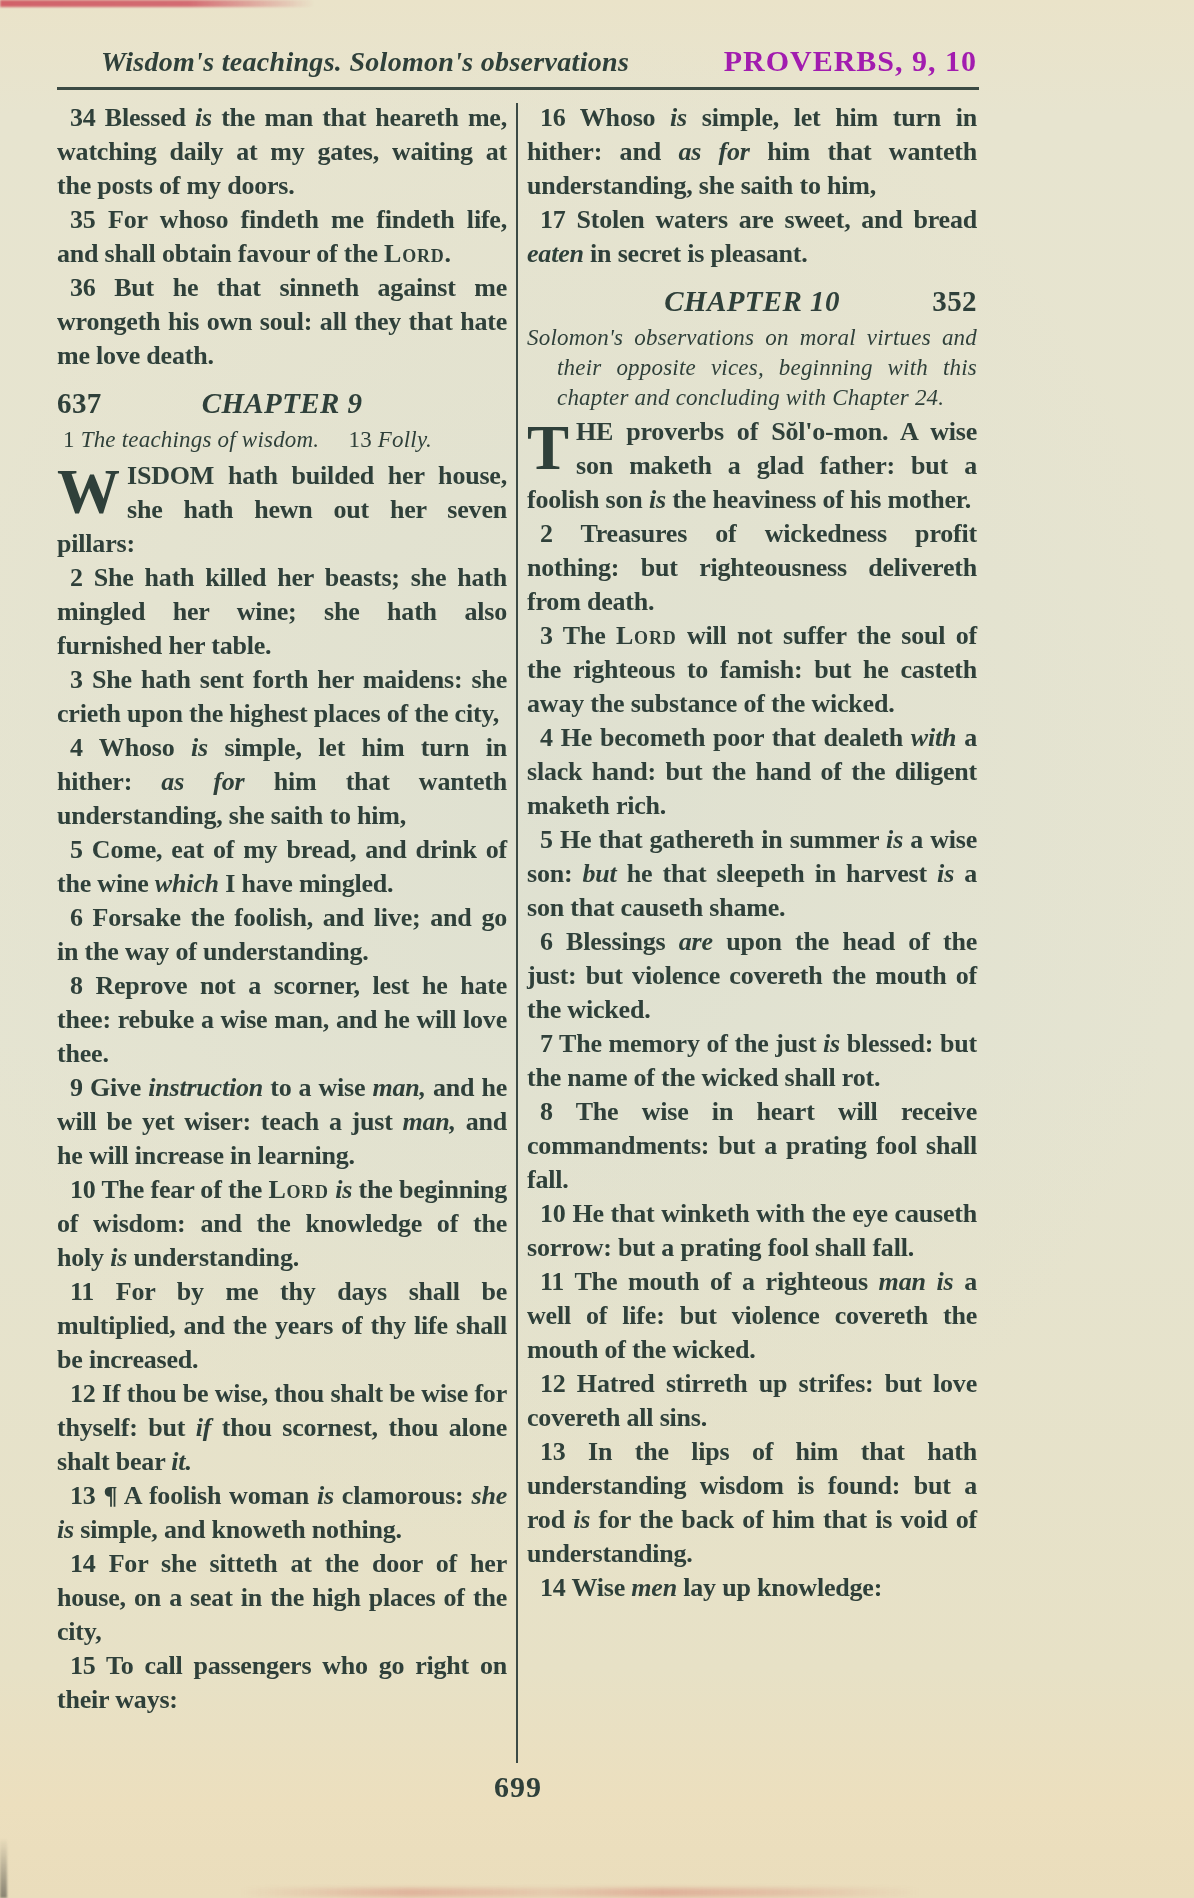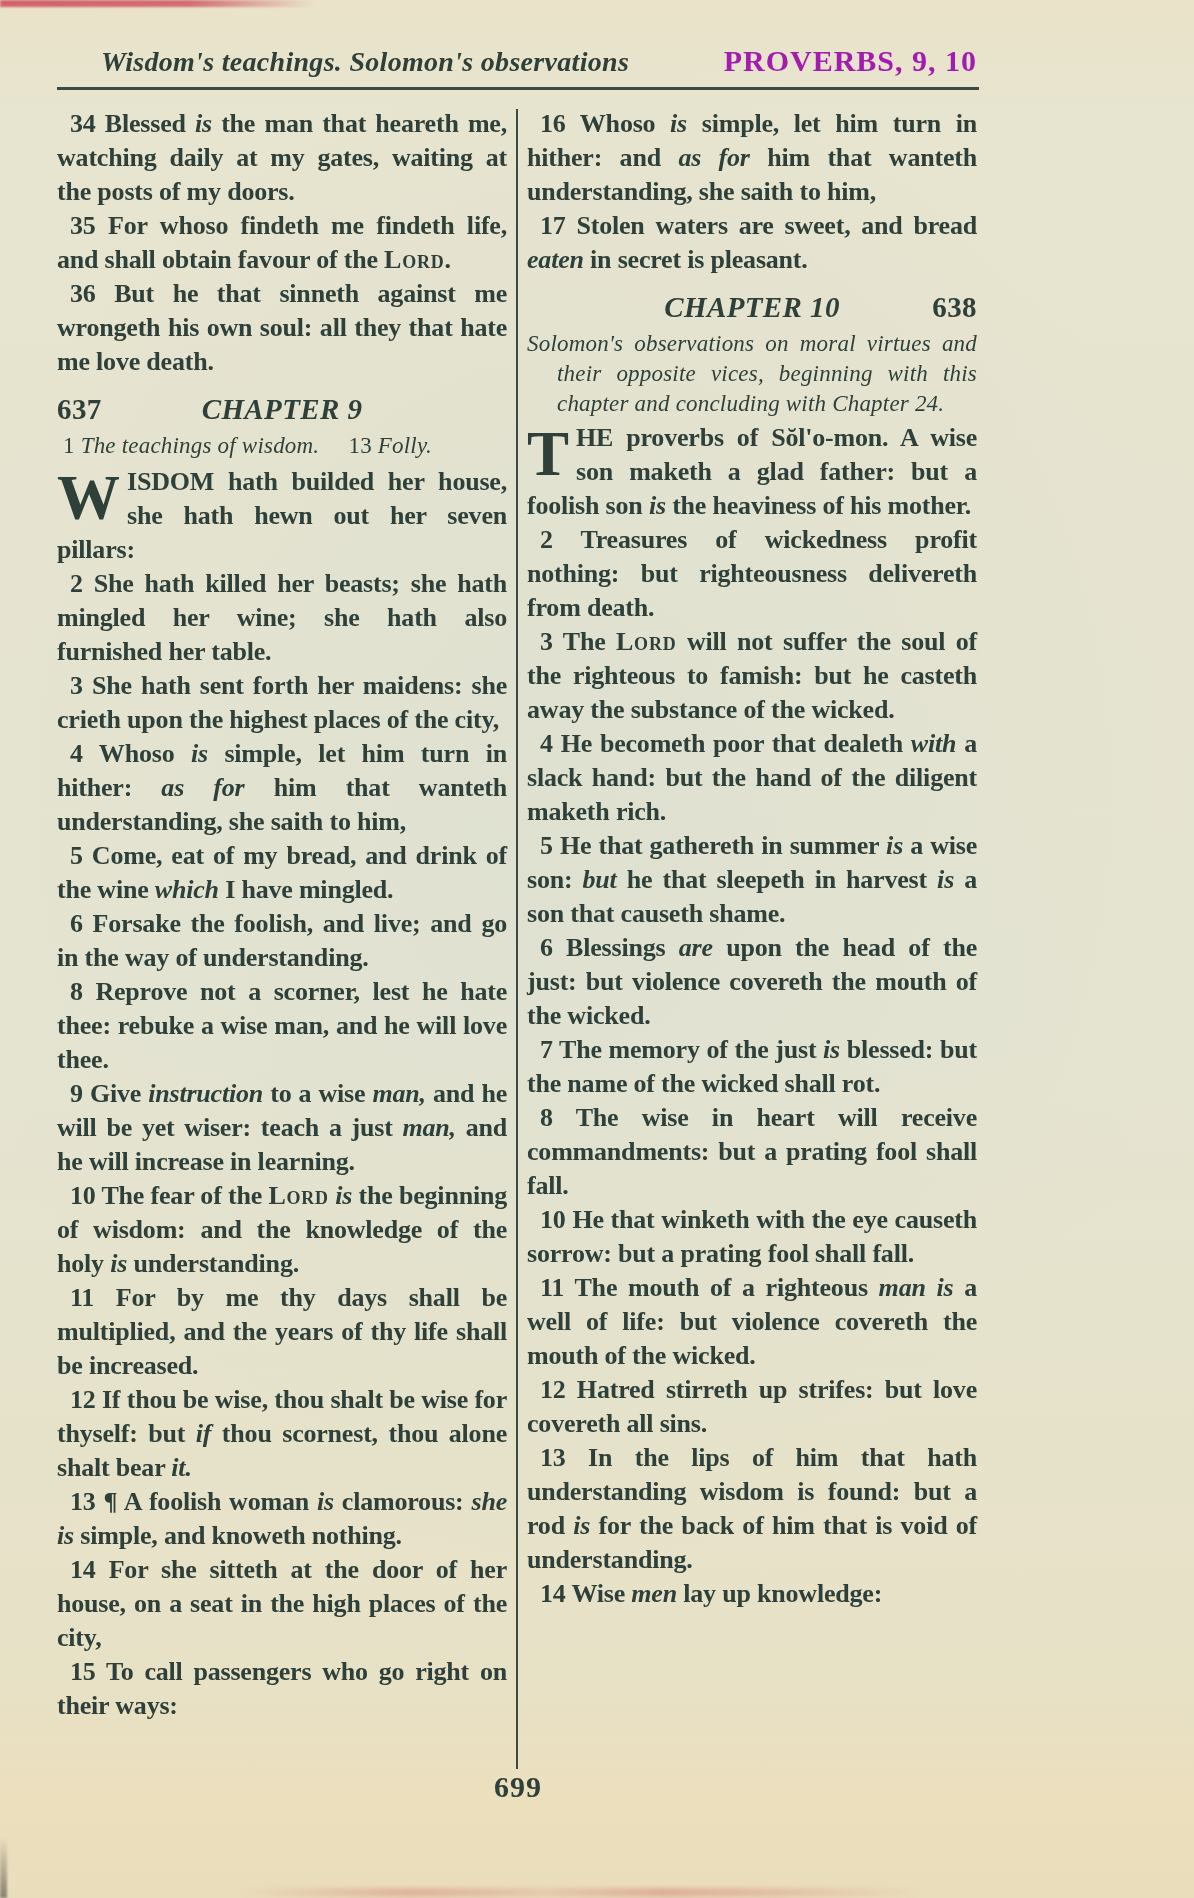--- a/index.html
+++ b/index.html
@@ -24,21 +24,21 @@
   .scan-edge-left{
     position:absolute;left:0;bottom:0;width:7px;height:60px;
     background:linear-gradient(180deg,rgba(40,42,40,0),rgba(40,42,40,.5));
     filter:blur(1px);
   }
   .content{position:absolute;left:57px;top:44px;width:922px;}
   .running-head{display:flex;justify-content:space-between;align-items:flex-end;padding:0 2px;margin-left:42px;}
   .rh-left{font-style:italic;font-size:28px;font-weight:600;letter-spacing:.3px;}
   .rh-right{font-weight:bold;font-size:30px;letter-spacing:1px;color:#a21caf;}
   .head-rule{border:none;border-top:3px solid #3b4a44;margin:9px 0 0 0;}
-  .text-block{display:flex;margin-top:17px;min-height:1662px;}
+  .text-block{display:flex;margin-top:11px;min-height:1662px;}
   .col{width:450px;}
   .col-divider{width:2px;background:#3c4a45;margin:2px 9px 0 9px;}
   p.verse{
     margin:0;text-align:justify;text-indent:13px;
     font-size:26px;line-height:34px;font-weight:bold;letter-spacing:-.2px;
     overflow-wrap:break-word;
   }
   p.has-dropcap{text-indent:0;}
   .dropcap{
     float:left;font-size:63px;line-height:60px;height:64px;
@@ -105,21 +105,21 @@
         <p class="verse">14 For she sitteth at the door of her house, on a seat in the high places of the city,</p>
         <p class="verse">15 To call passengers who go right on their ways:</p>
       </div>
     <div class="col-divider"></div>
     <div class="col">
         <p class="verse">16 Whoso <span class="it">is</span> simple, let him turn in hither: and <span class="it">as for</span> him that wanteth understanding, she saith to him,</p>
         <p class="verse">17 Stolen waters are sweet, and bread <span class="it">eaten</span> in secret is pleasant.</p>
         <div class="chapter-heading">
           <span class="ch-side"></span>
           <span class="ch-title">CHAPTER 10</span>
-          <span class="ch-side">638</span>
+          <span class="ch-side">352</span>
         </div>
         <p class="summary hanging"><span class="it">Solomon's observations on moral virtues and their opposite vices, beginning with this chapter and concluding with Chapter 24.</span></p>
         <p class="verse has-dropcap"><span class="dropcap">T</span>HE proverbs of Sŏl'o-mon. A wise son maketh a glad father: but a foolish son <span class="it">is</span> the heaviness of his mother.</p>
         <p class="verse">2 Treasures of wickedness profit nothing: but righteousness delivereth from death.</p>
         <p class="verse">3 The <span class="sc">Lord</span> will not suffer the soul of the righteous to famish: but he casteth away the substance of the wicked.</p>
         <p class="verse">4 He becometh poor that dealeth <span class="it">with</span> a slack hand: but the hand of the diligent maketh rich.</p>
         <p class="verse">5 He that gathereth in summer <span class="it">is</span> a wise son: <span class="it">but</span> he that sleepeth in harvest <span class="it">is</span> a son that causeth shame.</p>
         <p class="verse">6 Blessings <span class="it">are</span> upon the head of the just: but violence covereth the mouth of the wicked.</p>
         <p class="verse">7 The memory of the just <span class="it">is</span> blessed: but the name of the wicked shall rot.</p>
         <p class="verse">8 The wise in heart will receive commandments: but a prating fool shall fall.</p>

